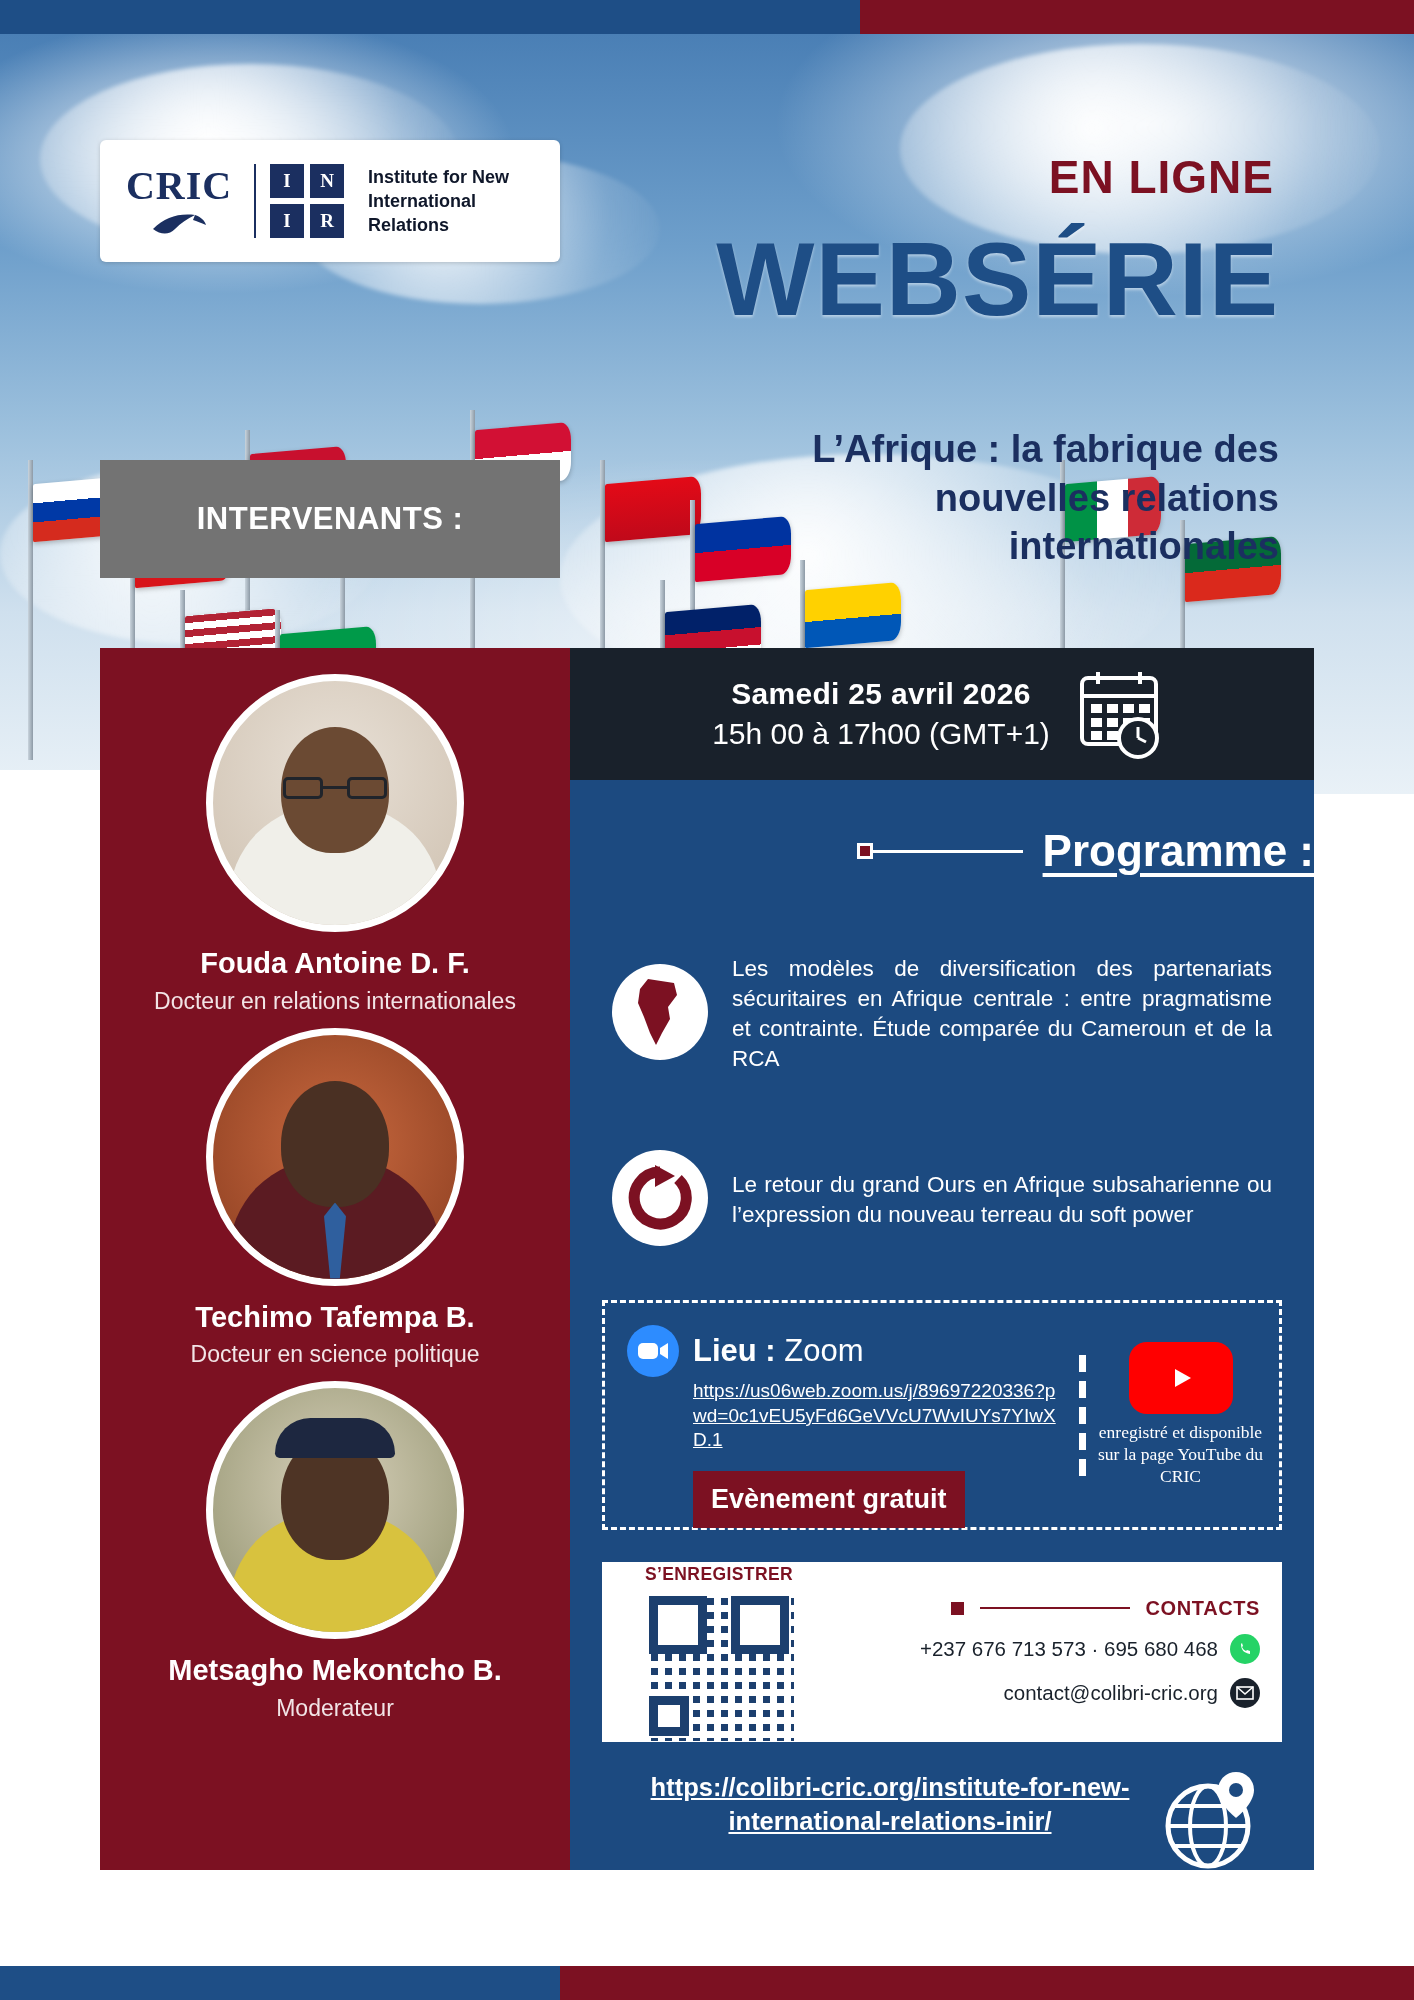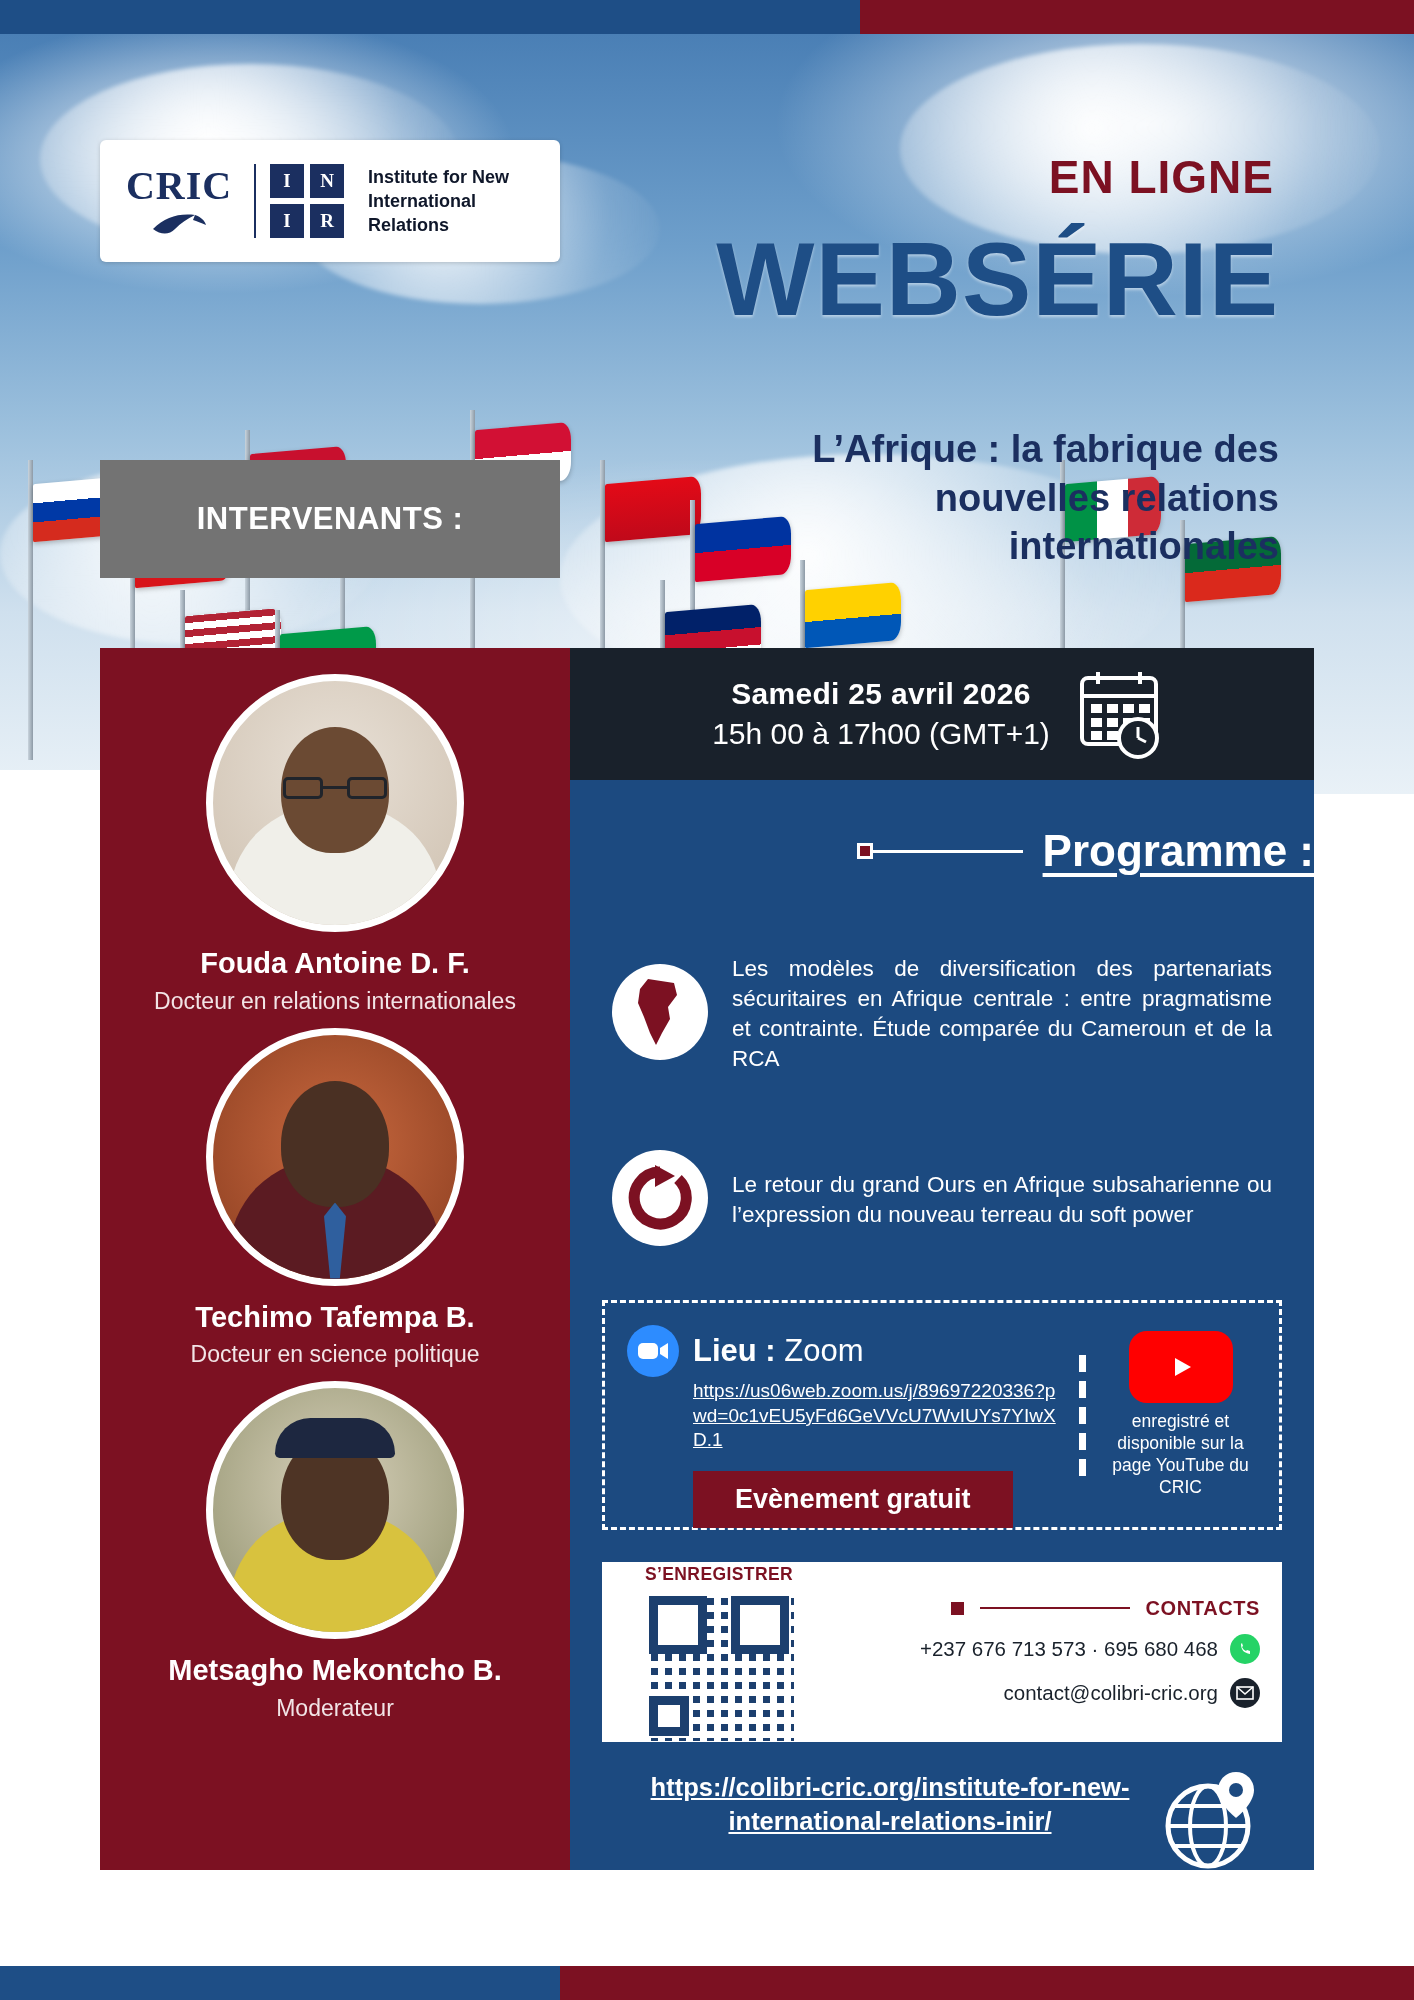--- a/index.html
+++ b/index.html
@@ -217,24 +217,24 @@
     display: flex; align-items: center; justify-content: center;
   }
   .lieu-label { color: #ffffff; font-size: 31px; }
   .lieu-label b { font-weight: bold; }
   .zoom-link {
     color: #ffffff; font-size: 19px; text-decoration: underline; line-height: 1.3;
     margin-top: 2px; margin-left: 66px; word-break: break-all; max-width: 430px; display: block;
   }
   .gratuit {
     margin: 18px 0 0 66px; background: #7c1122; color: #ffffff;
-    font-size: 27px; font-weight: bold; padding: 13px 42px; display: inline-block;
+    font-size: 27px; font-weight: bold; padding: 13px 18px; display: inline-block;
   }
   .lieu-right {
-    flex: 0 0 200px; display: flex; align-items: center; gap: 10px; padding-right: 14px;
+    flex: 0 0 200px; display: flex; align-items: center; gap: 10px; padding-right: 14px; font-family: Liberation Serif, serif;
   }
   .dashcol {
     display: flex; flex-direction: column; gap: 9px;
   }
   .dashcol i { display: block; width: 7px; height: 17px; background: #ffffff; }
   .yt-wrap { text-align: center; }
   .yt {
     width: 104px; height: 72px; background: #ff0000; border-radius: 18px;
     display: flex; align-items: center; justify-content: center; margin: 0 auto 8px;
   }

